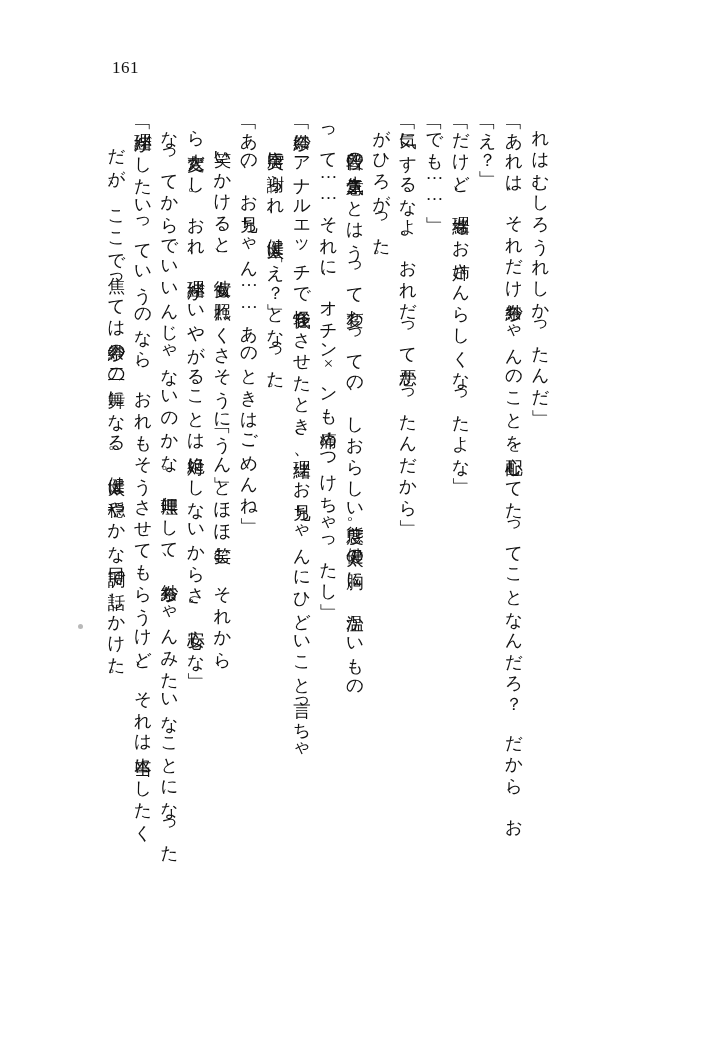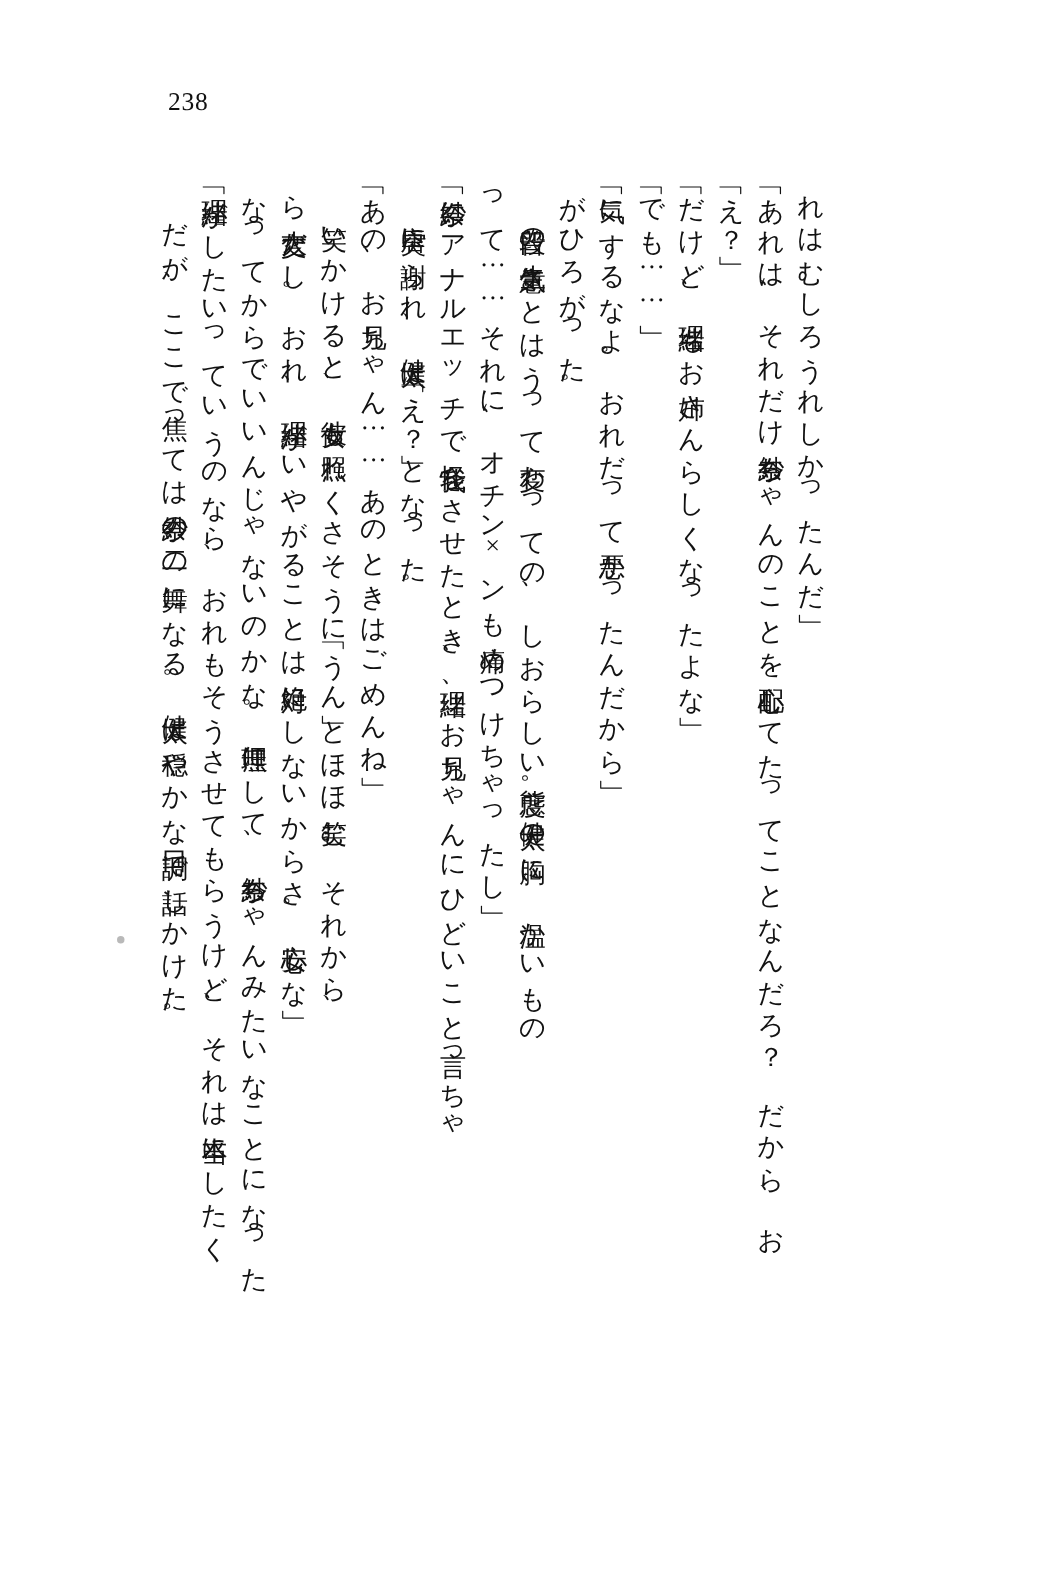--- a/index.html
+++ b/index.html
@@ -59,21 +59,21 @@
     height: 5px;
     background: #b9b9b9;
     border-radius: 50%;
   }
 </style>
 </head>
 <body>
 
 <div class="page">
 
-  <div class="page-number">238</div>
+  <div class="page-number">161</div>
 
   <div class="smudge"></div>
 
   <div class="text-block">
     <div class="vline indent">だが、ここで焦っては紗奈の二の舞になる。健太は穏やかな口調で話しかけた。</div>
     <div class="vline">「理緒がしたいっていうのなら、おれもそうさせてもらうけど、それは本当にしたく</div>
     <div class="vline">なってからでいいんじゃないのかな。無理にして、紗奈ちゃんみたいなことになった</div>
     <div class="vline">ら大変だし。おれ、理緒がいやがることは絶対にしないからさ。安心しな」</div>
     <div class="vline">　笑いかけると、彼女も照れくさそうに「うん」とほほ笑む。それから、</div>
     <div class="vline">「あの、お兄ちゃん……あのときはごめんね」</div>

